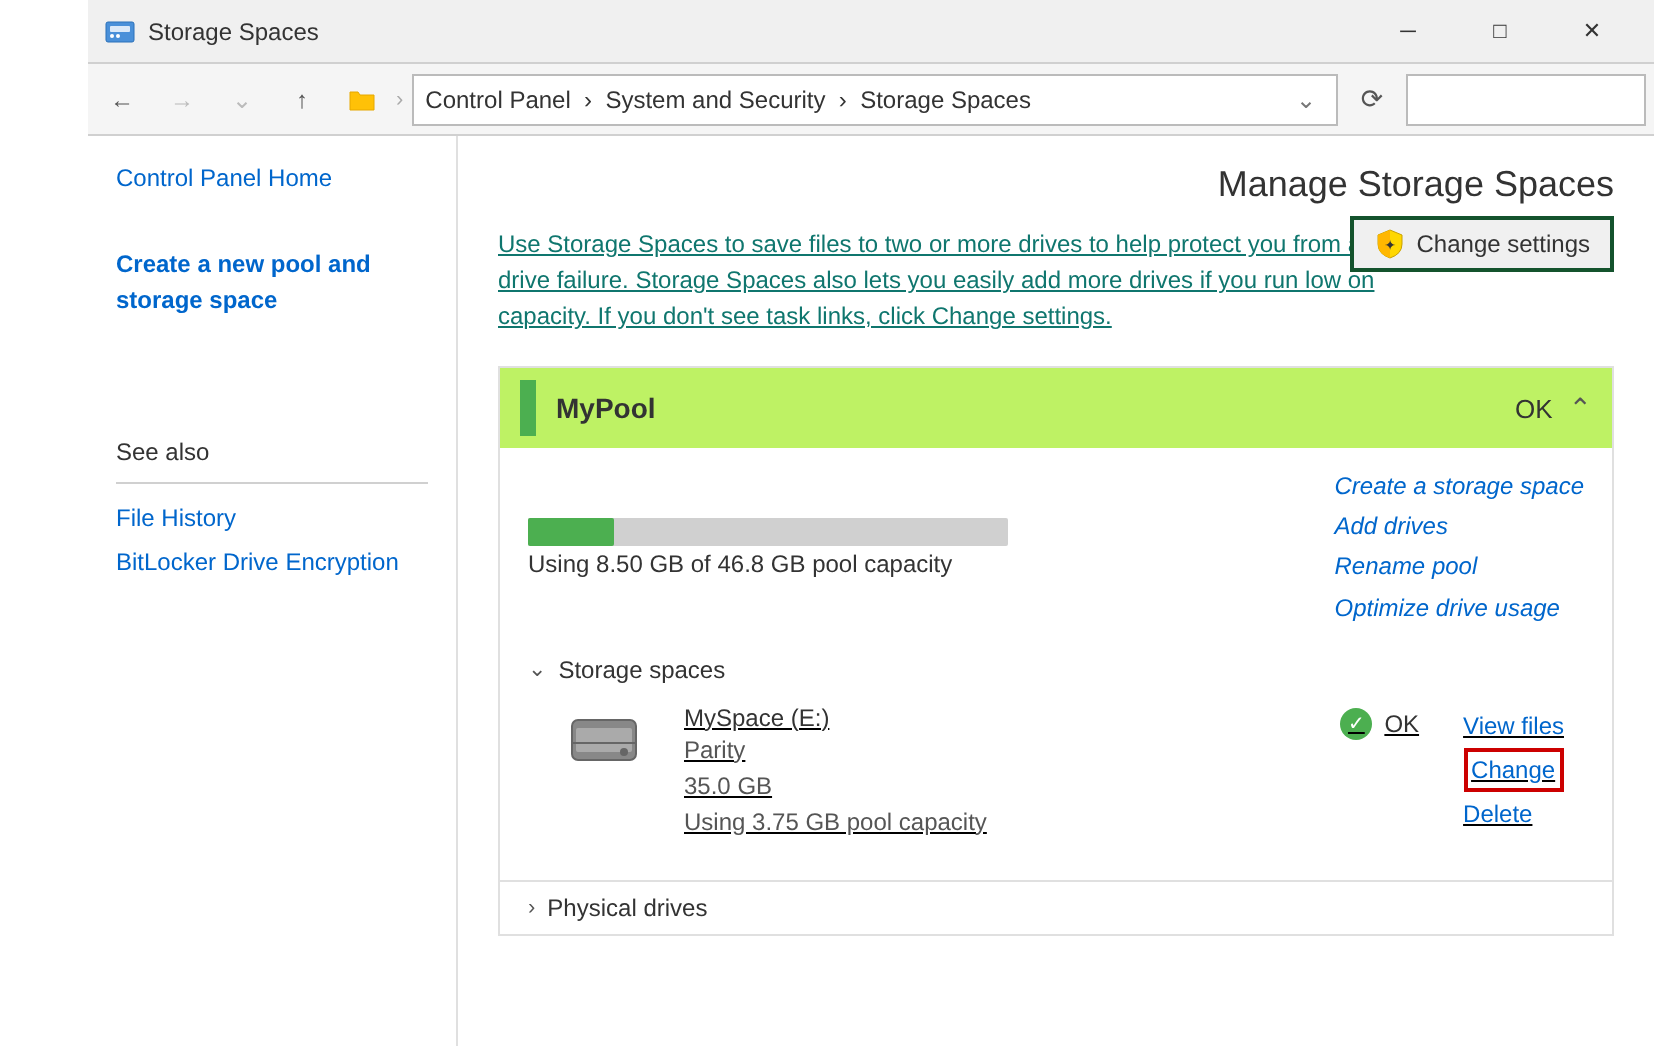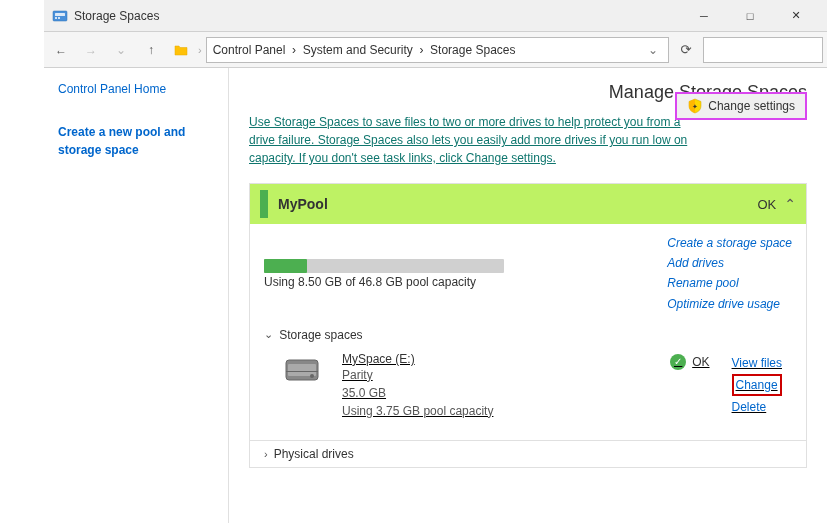--- a/index.html
+++ b/index.html
@@ -191,22 +191,22 @@
     .description {
       font-size: 12px;
       color: #0f766e;
       line-height: 1.5;
       max-width: 450px;
       text-decoration: underline;
     }
     .change-settings-btn {
       position: absolute;
       right: 20px;
-      top: 24px;
-      border: 2px solid #d946ef;
+      top: 40px;
+      border: 2px solid #14532d;
       background: #f0f0f0;
       padding: 4px 10px;
       font-size: 12px;
       cursor: pointer;
       display: flex;
       align-items: center;
       gap: 5px;
       color: #333;
     }
 
@@ -450,20 +450,26 @@
 
   <div class="help-btn">?</div>
 
   <div class="main-layout">
 
     <div class="sidebar">
       <a class="sidebar-link">Control Panel Home</a>
       <br>
       <a class="sidebar-link" style="display:block; margin-top:6px;font-weight:bold;">Create a new pool and storage space</a>
 
+      <div style="margin-top: 60px;">
+        <div class="sidebar-section-title">See also</div>
+        <hr class="sidebar-divider">
+        <a class="sidebar-link">File History</a>
+        <a class="sidebar-link">BitLocker Drive Encryption</a>
+      </div>
     </div>
 
     <div class="content">
 
       <h1 class="page-title">Manage Storage Spaces</h1>
       <p class="description">Use Storage Spaces to save files to two or more drives to help protect you from a drive failure. Storage Spaces also lets you easily add more drives if you run low on capacity. If you don't see task links, click Change settings.</p>
 
       <button class="change-settings-btn">
         <svg width="16" height="16" viewBox="0 0 16 16">
           <path d="M8 1 L14 3.5 L14 8 Q14 13 8 15 Q2 13 2 8 L2 3.5 Z" fill="#ffd700" stroke="#c8a000" stroke-width="0.5"></path>

